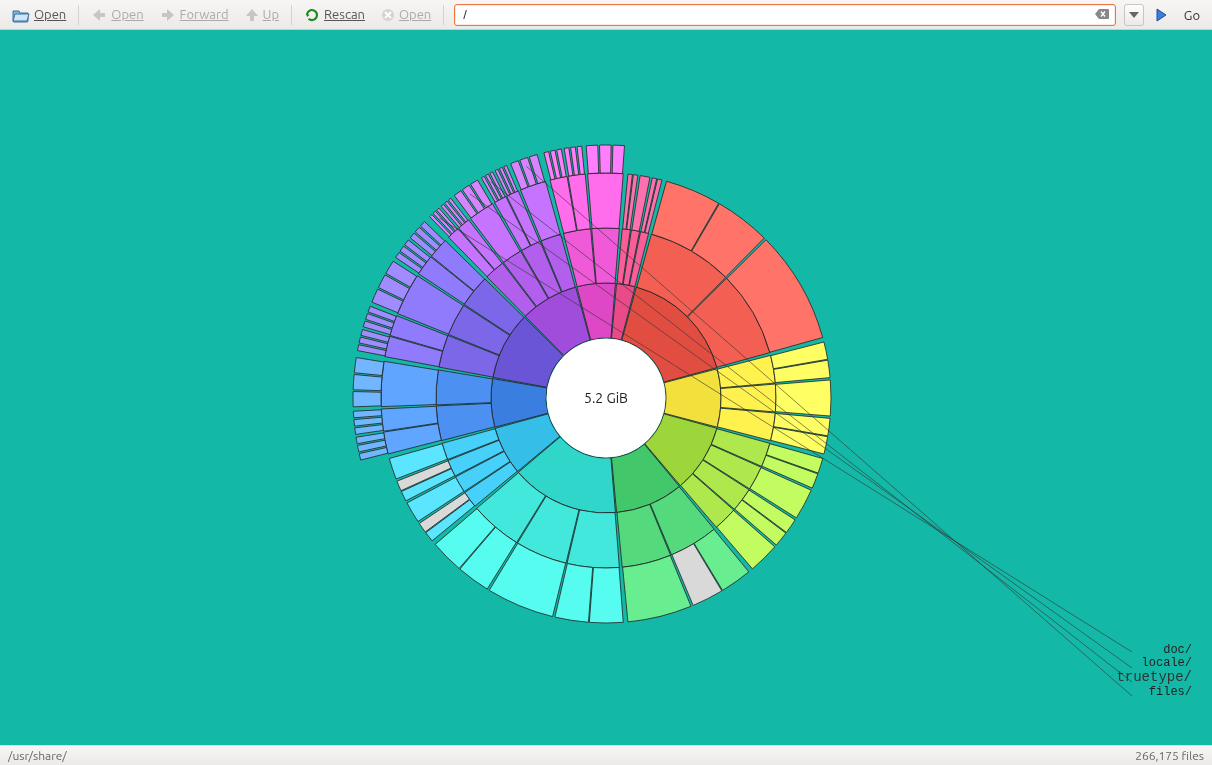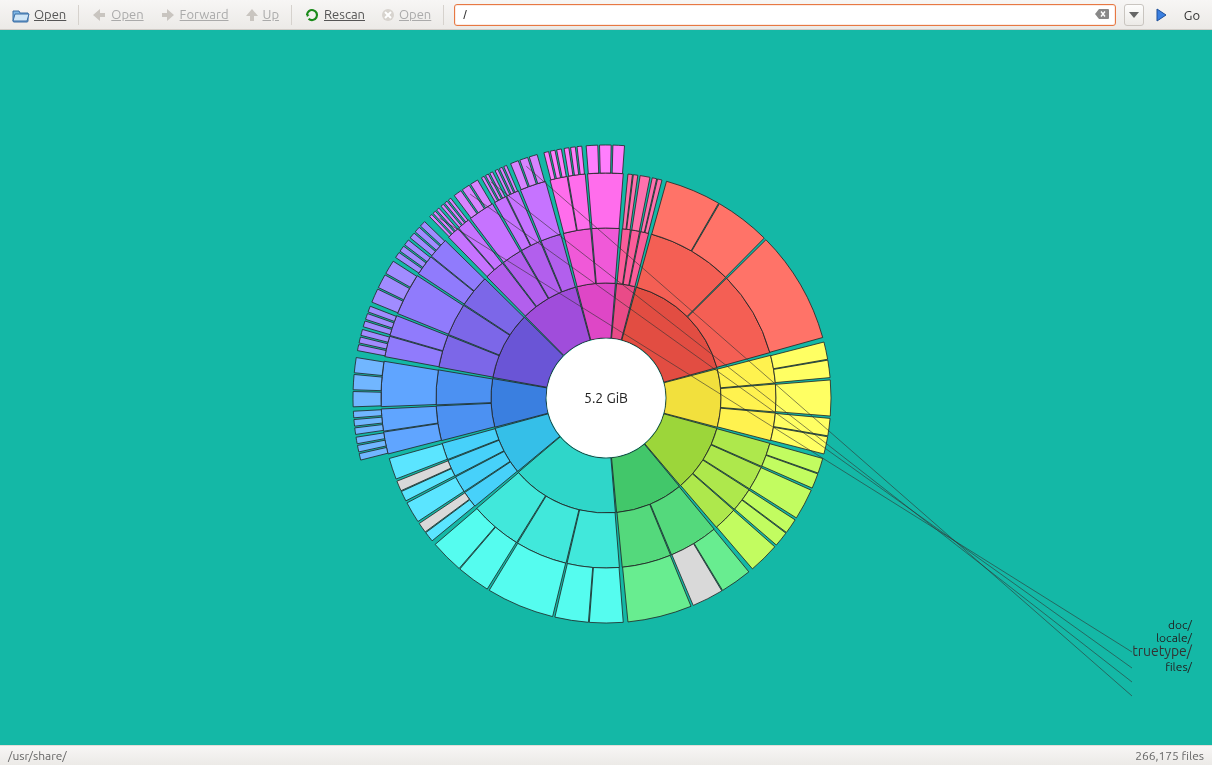--- a/index.html
+++ b/index.html
@@ -274,21 +274,21 @@
       <path d="M652.2678473431662 147.80852354773248 A225 225 0 0 1 656.6650037537189 148.77851976908002 L644.2802250583654 202.365992714416 A170 170 0 0 0 640.9579291037255 201.633106680509 Z" fill="#ff71ae" stroke="#222" stroke-width="0.8"></path>
       <path d="M657.582829374961 148.9926674431341 A225 225 0 0 1 661.9552246120921 150.06878874605795 L648.2772808180252 203.34086260813268 A170 170 0 0 0 644.9736933055261 202.52779317925686 Z" fill="#ff71ae" stroke="#222" stroke-width="0.8"></path>
       <circle cx="606" cy="368" r="59" fill="#fff" stroke="#fff"></circle>
       <line x1="439.62318006459094" y1="188.15630734390356" x2="1132" y2="622" stroke="#333" stroke-width="0.6"></line>
       <line x1="470.1520652869224" y1="164.1119458276395" x2="1132" y2="638" stroke="#333" stroke-width="0.6"></line>
       <line x1="490.70583306203264" y1="151.8235557002565" x2="1132" y2="652" stroke="#333" stroke-width="0.6"></line>
       <line x1="526.3368870230113" y1="136.31316733397313" x2="1132" y2="666" stroke="#333" stroke-width="0.6"></line>
     </svg>
   <div class="center-label" style="left:606px; top:368px;">5.2 GiB</div>
 
-  <div class="callouts" style="top: 588px;">
+  <div class="callouts" style="top: 614px; font-family: Liberation Mono, monospace;">
     <div>doc/</div>
     <div>locale/</div>
     <div class="tt">truetype/</div>
     <div>files/</div>
   </div>
 </div>
 
 <div class="statusbar">
   <span>/usr/share/</span>
   <span>266,175 files</span>

